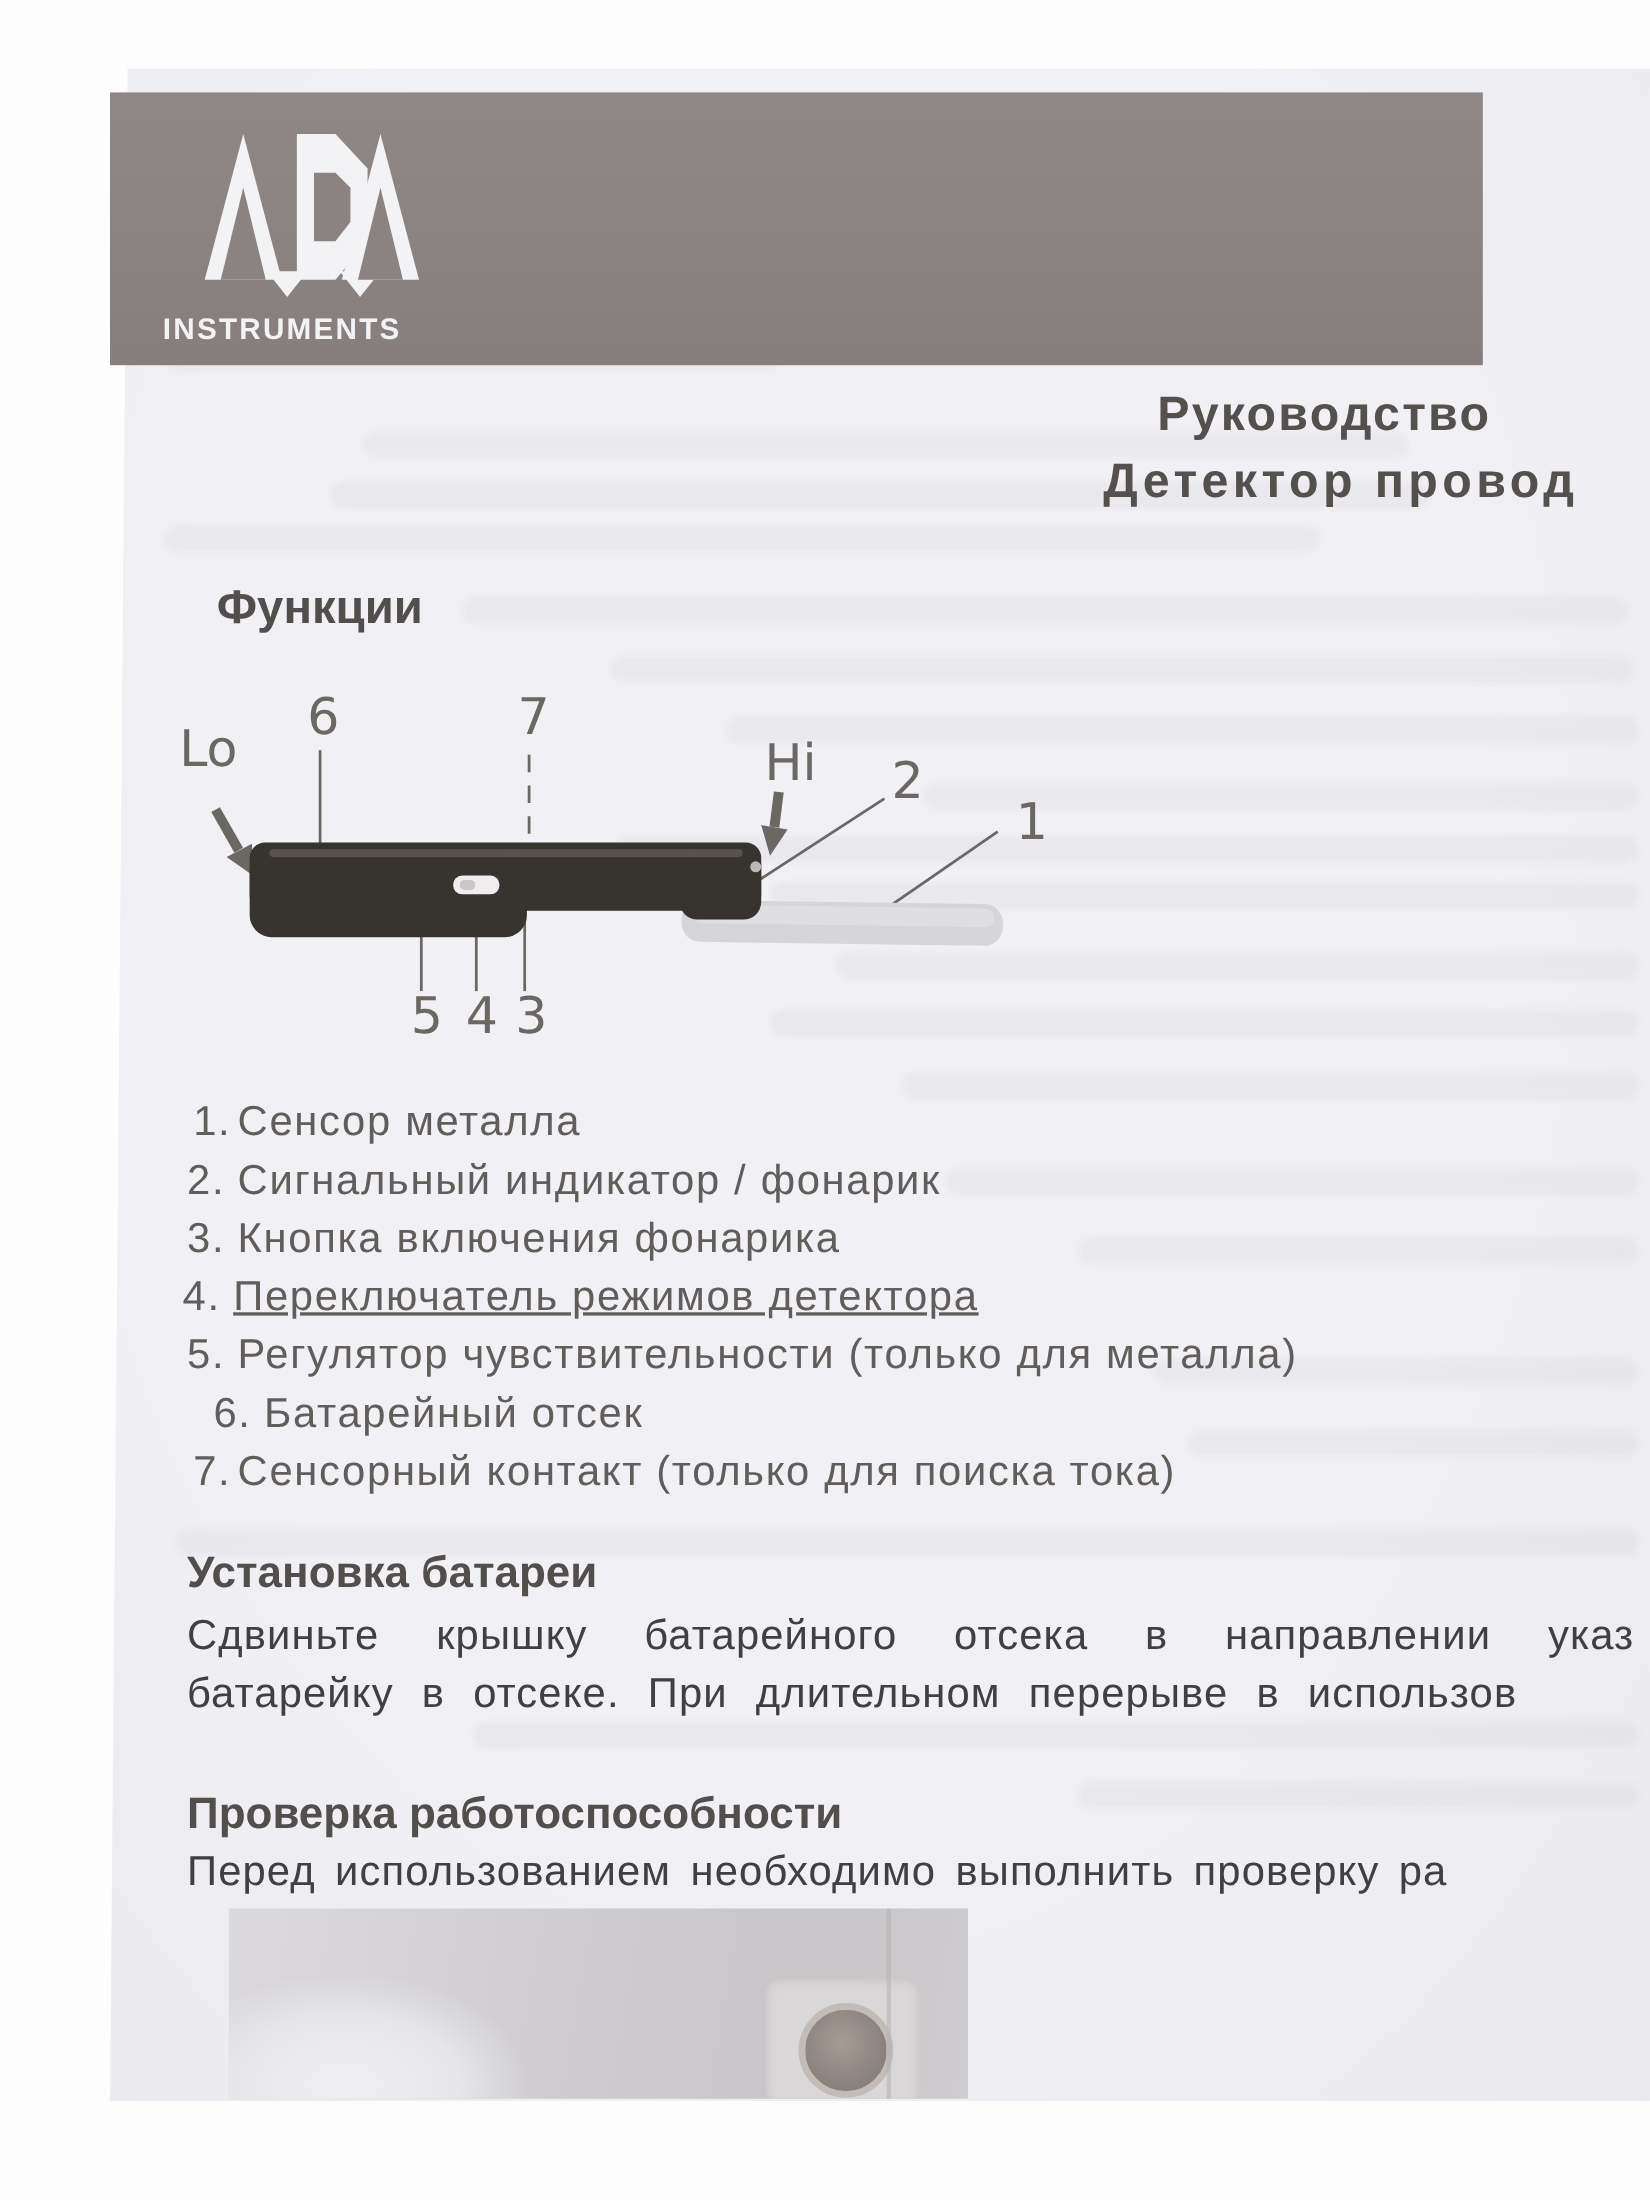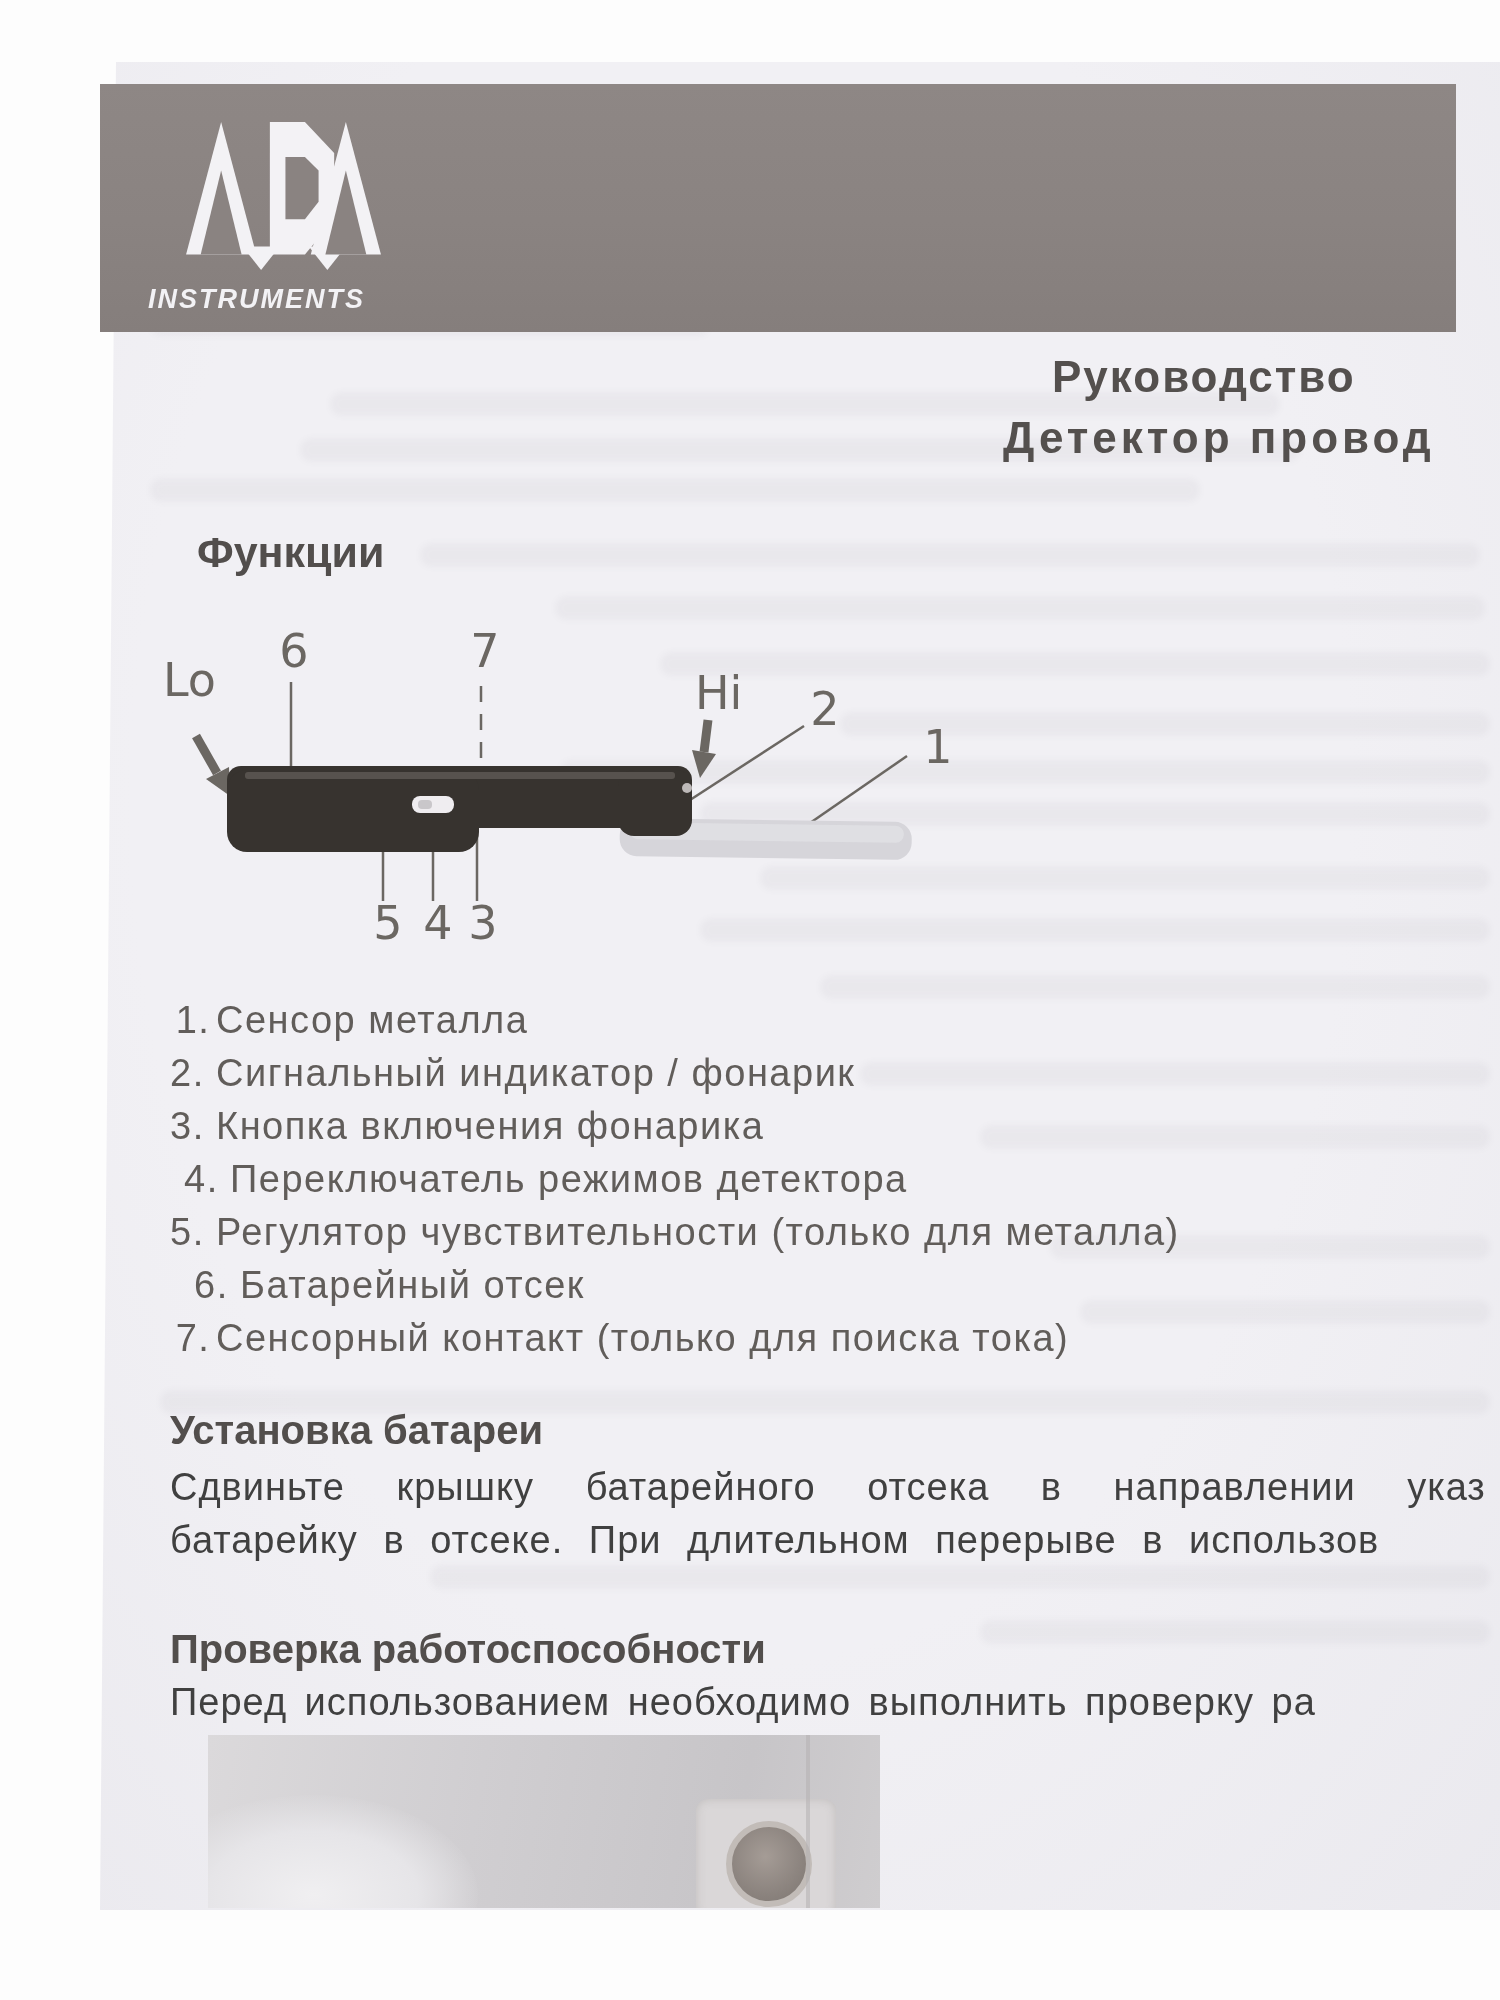--- a/index.html
+++ b/index.html
@@ -2,22 +2,22 @@
 <html><head>
 <meta charset="utf-8">
 <style>
   html,body{margin:0;padding:0;}
   .canvas{position:relative;width:1500px;height:2000px;background:#fdfdfd;overflow:hidden;
           font-family:"Liberation Sans",sans-serif;}
   .page{position:absolute;left:100px;top:62px;width:1424px;height:1848px;
         background:radial-gradient(ellipse at 45% 40%, #f1f0f4 55%, #eae9ee 100%);
         clip-path:polygon(16px 0, 100% 0, 100% 100%, 0 100%);
         box-shadow:-6px 4px 14px rgba(90,90,100,.25);}
-  .banner{position:absolute;left:100px;top:84px;width:1356px;height:248px;
-          background:linear-gradient(180deg,#8e8785 0%,#8a8381 55%,#857e7c 100%);font-style:italic;}
+  .banner{position:absolute;left:100px;top:84px;width:1248px;height:248px;
+          background:linear-gradient(180deg,#8e8785 0%,#8a8381 55%,#857e7c 100%);}
   .instr{position:absolute;left:48px;top:200px;font-size:27px;font-weight:bold;
          letter-spacing:2px;color:#f3f2f5;}
   .hline{position:absolute;font-weight:bold;color:#54504e;white-space:nowrap;font-size:44px;}
   .h1{left:1052px;top:352px;letter-spacing:2px;}
   .h2{left:1003px;top:413px;letter-spacing:4px;}
   .h3{left:1108px;top:466px;letter-spacing:4px;}
   .sect-title{position:absolute;font-weight:bold;color:#524e4c;white-space:nowrap;}
   .func-title{left:197px;top:528px;font-size:43px;}
   .batt-title{left:170px;top:1408px;font-size:40px;}
   .check-title{left:170px;top:1627px;font-size:40px;}
@@ -143,21 +143,21 @@
   <div class="dlabel" style="left:695px;top:666px;">Hi</div>
   <div class="dlabel dnum" style="left:803px;top:682px;">2</div>
   <div class="dlabel dnum" style="left:916px;top:720px;">1</div>
   <div class="dlabel dnum" style="left:366px;top:896px;">5</div>
   <div class="dlabel dnum" style="left:416px;top:896px;">4</div>
   <div class="dlabel dnum" style="left:461px;top:896px;">3</div>
 
   <div class="fitem" style="left:170px;top:999px;text-align:center;"><span class="fnum">1.</span><span>Сенсор металла</span></div>
   <div class="fitem" style="left:170px;top:1052px;"><span class="fnum">2.</span><span>Сигнальный индикатор / фонарик</span></div>
   <div class="fitem" style="left:170px;top:1105px;"><span class="fnum">3.</span><span>Кнопка включения фонарика</span></div>
-  <div class="fitem" style="left:184px;top:1158px;"><span class="fnum">4.</span><span>Переключатель режимов детектора</span></div>
+  <div class="fitem" style="left:166px;top:1158px;text-decoration:underline;"><span class="fnum">4.</span><span>Переключатель режимов детектора</span></div>
   <div class="fitem" style="left:170px;top:1211px;"><span class="fnum">5.</span><span>Регулятор чувствительности (только для металла)</span></div>
   <div class="fitem" style="left:170px;top:1264px;margin-left:24px;"><span class="fnum">6.</span><span>Батарейный отсек</span></div>
   <div class="fitem" style="left:170px;top:1317px;text-align:center;"><span class="fnum">7.</span><span>Сенсорный контакт (только для поиска тока)</span></div>
 
   <div class="sect-title batt-title">Установка батареи</div>
   <div class="body-line batt1">Сдвиньте крышку батарейного отсека в направлении указ</div>
   <div class="body-line batt2">батарейку в отсеке. При длительном перерыве в использов</div>
 
   <div class="sect-title check-title">Проверка работоспособности</div>
   <div class="body-line check-intro">Перед использованием необходимо выполнить проверку ра</div>

